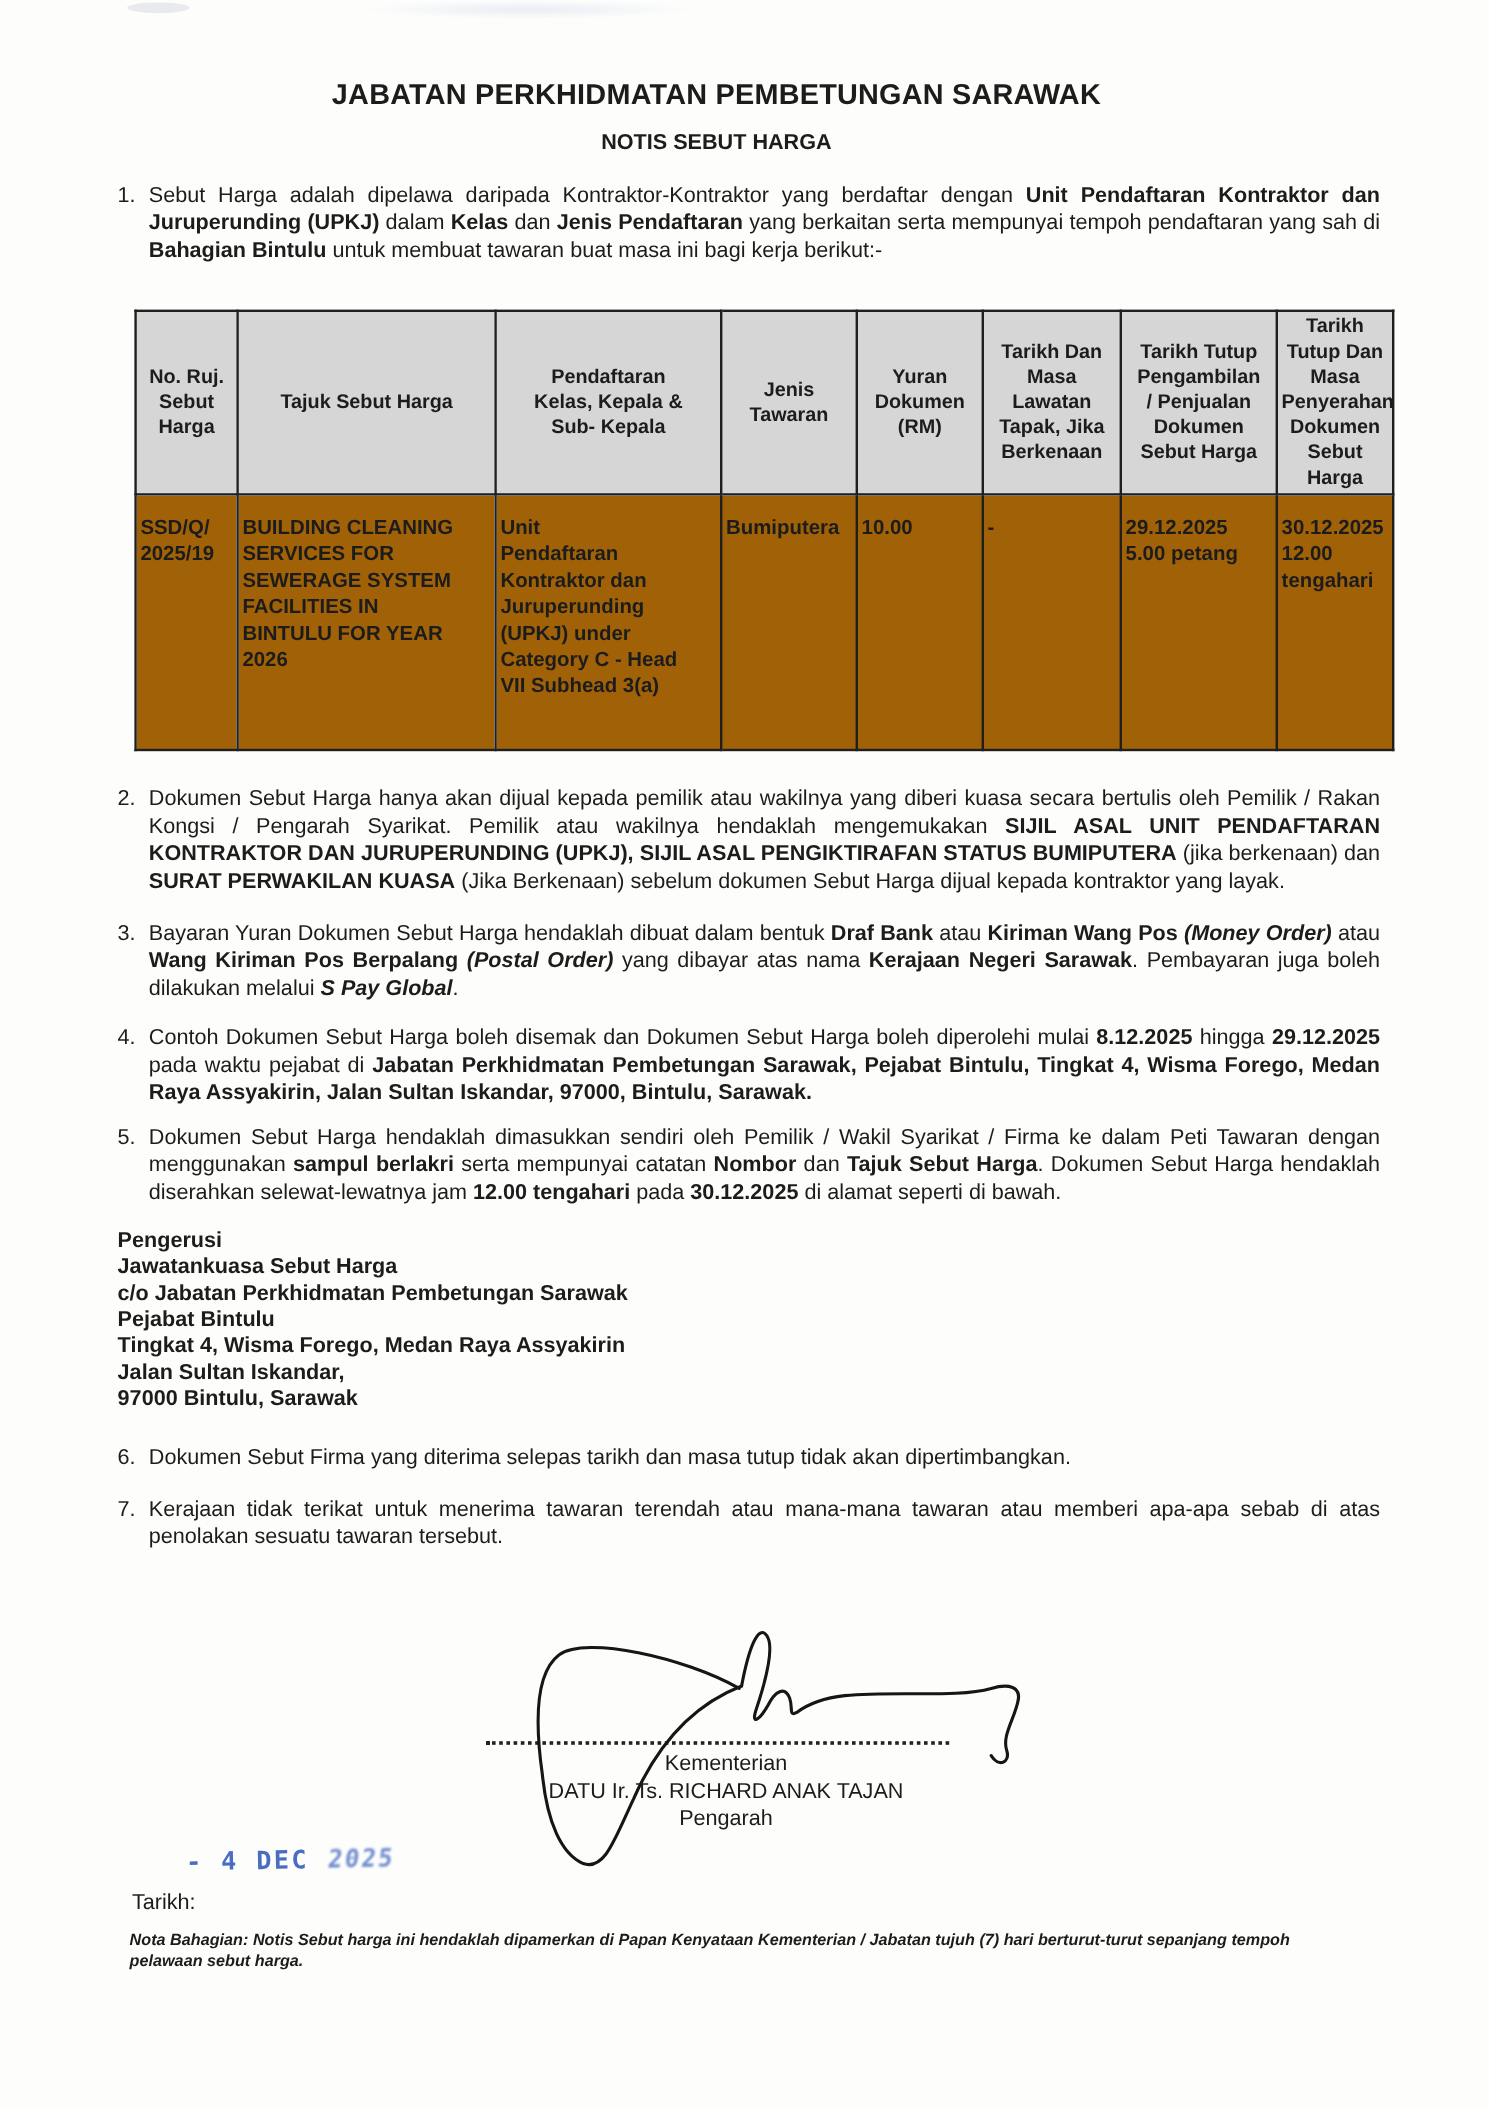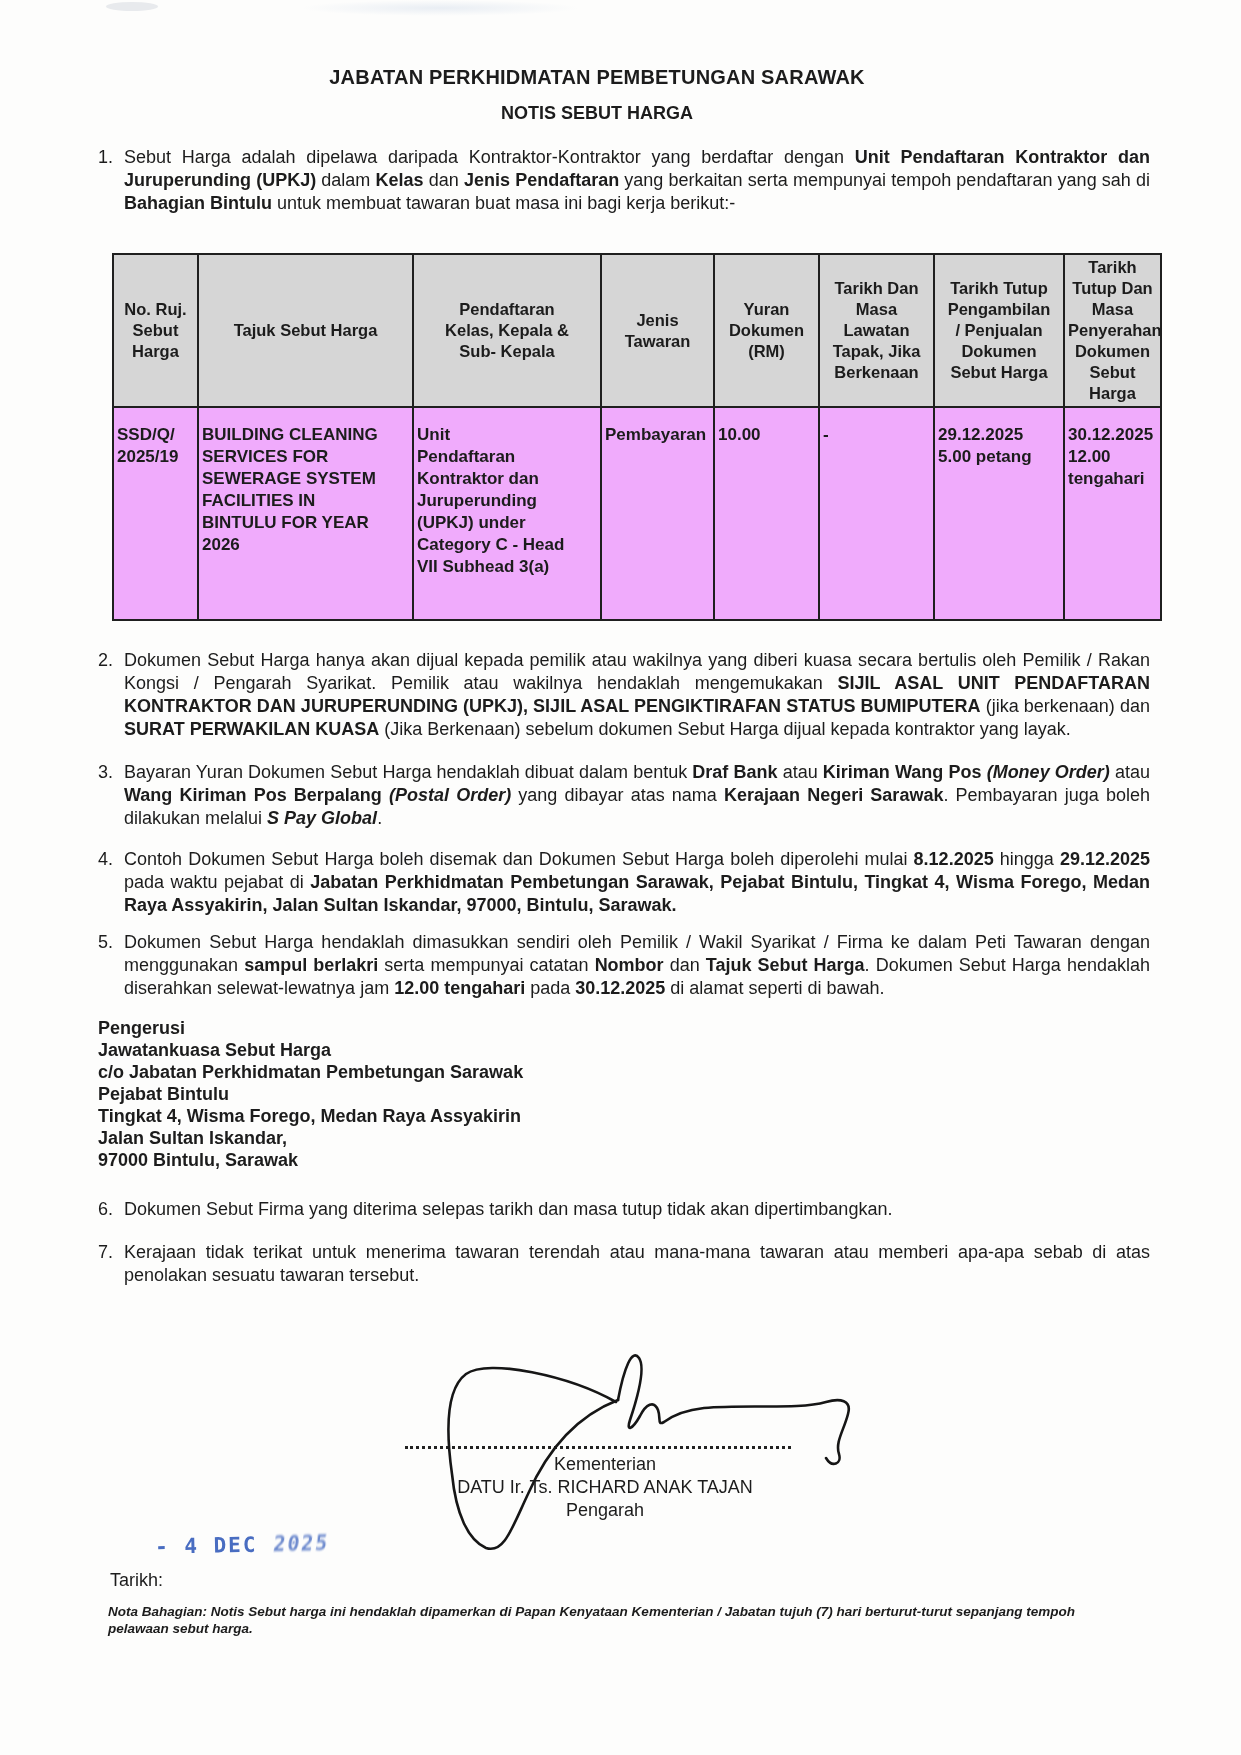--- a/index.html
+++ b/index.html
@@ -10,21 +10,21 @@
     color:#1c1c1c;
     position:relative;
     overflow:hidden;
   }
   .scan-smudge{position:absolute;left:300px;top:0;width:280px;height:16px;
     background:radial-gradient(ellipse at center,rgba(186,202,224,.30),transparent 70%);}
   .scan-mark{position:absolute;left:106px;top:2px;width:52px;height:9px;border-radius:50%;
     background:rgba(160,170,185,.22);}
   .content{position:absolute;left:98px;top:0;width:1052px;}
   .title-wrap{transform:translateX(-27px);text-align:center;}
-  .doc-title{margin-top:66px;font-size:20px;font-weight:700;letter-spacing:.2px;}
+  .doc-title{margin-top:66px;font-size:24px;font-weight:700;letter-spacing:.2px;}
   .doc-subtitle{margin-top:14px;font-size:18px;font-weight:700;}
   .clause{display:flex;font-size:18px;line-height:23px;}
   .clause .no{flex:0 0 26px;}
   .clause .txt{flex:1;text-align:justify;}
   .m-c1{margin-top:22px;}
   .m-c2{margin-top:28px;}
   .m-c3{margin-top:20px;}
   .m-c4{margin-top:18px;}
   .m-c5{margin-top:14px;}
   .m-c6{margin-top:27px;}
@@ -36,21 +36,21 @@
     border:2px solid #1f1f1f;
     font-weight:700;
     padding:2px 3px;overflow:hidden;margin-top:12px;
   }
   .qtable th{
     background:#d6d6d6;height:126px;vertical-align:middle;
     font-size:16.5px;line-height:21px;
   }
   .qtable td{
     height:193px;vertical-align:top;padding-top:16px;
-    font-size:17px;line-height:22px;background:#f0abfc;
+    font-size:17px;line-height:22px;background:#a16207;
   }
   .addr{margin-top:17px;text-align:left;font-weight:700;font-size:18px;line-height:22px;}
   .sign-block{position:relative;height:270px;}
   .dotline{position:absolute;left:307px;top:159px;width:386px;height:0;
     border-top:3px dotted #222;}
   .sig-svg{position:absolute;left:282px;top:55px;}
   .sig-labels{position:absolute;left:257px;top:166px;width:500px;
     text-align:center;font-size:18px;line-height:23px;}
   .date-row{position:relative;height:46px;}
   .date-label{position:absolute;left:12px;top:13px;font-size:18px;}
@@ -102,21 +102,21 @@
         <th>Tarikh Dan<br>Masa<br>Lawatan<br>Tapak, Jika<br>Berkenaan</th>
         <th>Tarikh Tutup<br>Pengambilan<br>/ Penjualan<br>Dokumen<br>Sebut Harga</th>
         <th>Tarikh<br>Tutup Dan<br>Masa<br>Penyerahan<br>Dokumen<br>Sebut Harga</th>
       </tr>
     </thead>
     <tbody>
       <tr>
         <td>SSD/Q/<br>2025/19</td>
         <td>BUILDING CLEANING<br>SERVICES FOR<br>SEWERAGE SYSTEM<br>FACILITIES IN<br>BINTULU FOR YEAR<br>2026</td>
         <td>Unit<br>Pendaftaran<br>Kontraktor dan<br>Juruperunding<br>(UPKJ) under<br>Category C - Head<br>VII Subhead 3(a)</td>
-        <td>Pembayaran</td>
+        <td>Bumiputera</td>
         <td>10.00</td>
         <td>-</td>
         <td>29.12.2025<br>5.00 petang</td>
         <td>30.12.2025<br>12.00<br>tengahari</td>
       </tr>
     </tbody>
   </table>
 
   <div class="clause m-c2">
     <div class="no">2.</div>

